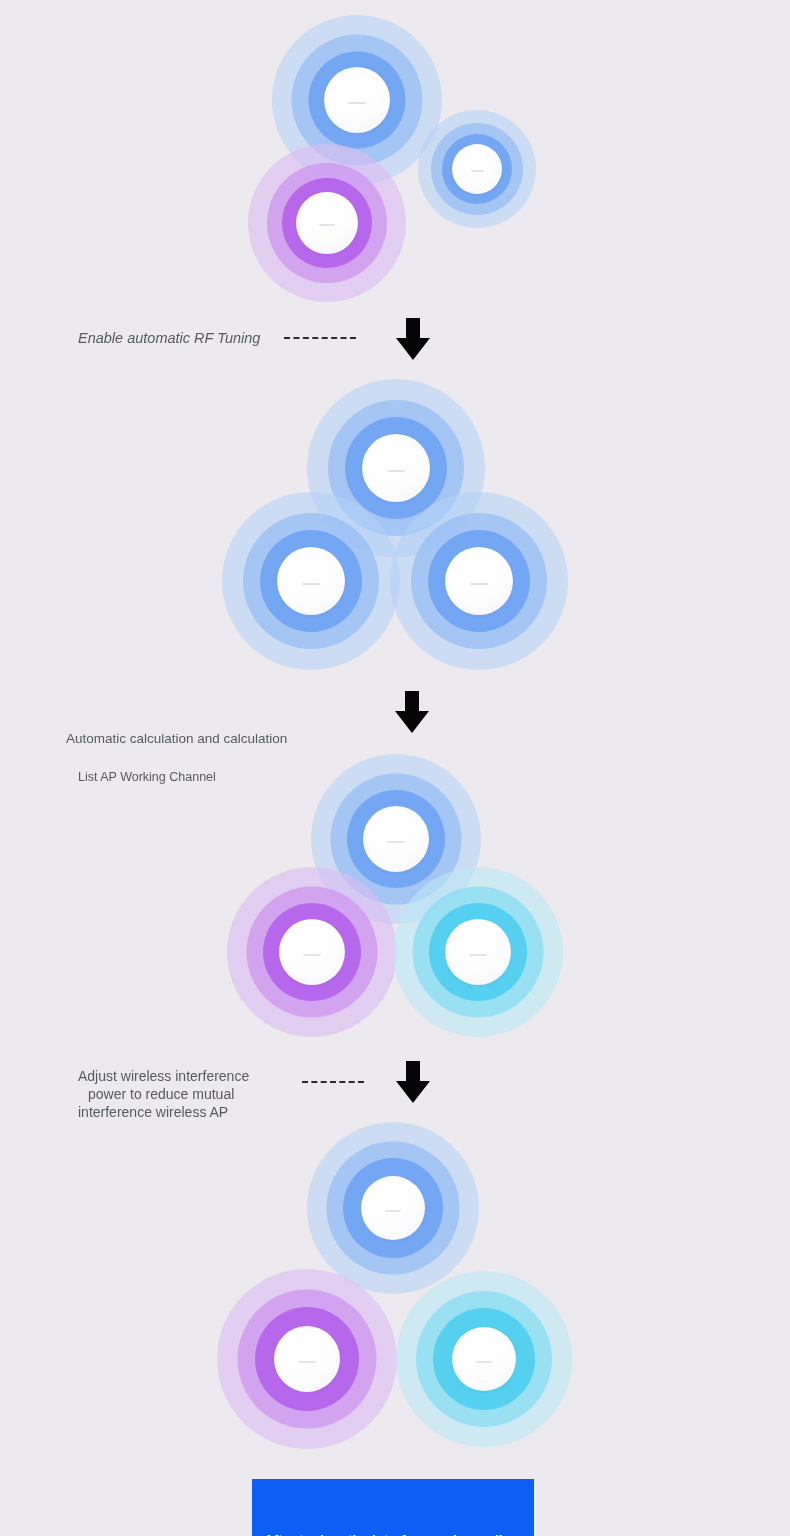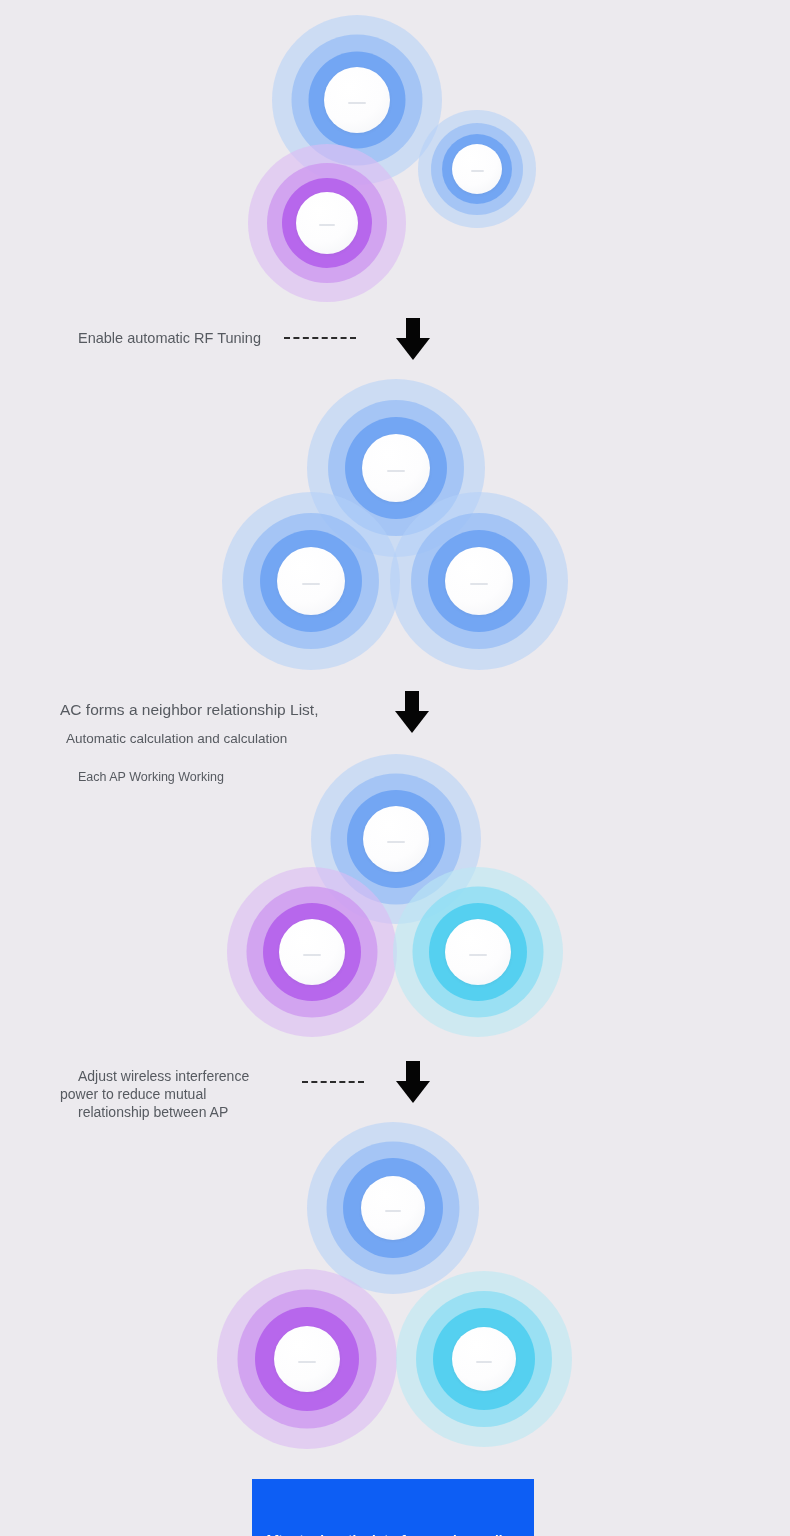--- a/index.html
+++ b/index.html
@@ -142,21 +142,21 @@
 
   <div class="ap c-purple" style="left:327px; top:223px; width:158px; height:158px;">
     <div class="ring r-outer" style="width:158px;height:158px;"></div>
     <div class="ring r-mid" style="width:120px;height:120px;"></div>
     <div class="ring r-inner" style="width:90px;height:90px;"></div>
     <div class="dome" style="width:62px;height:62px;">
       <div class="dome-mark"></div>
     </div>
   </div>
 
-  <div class="caption l1" style="left:78px; top:328px;">Enable automatic RF Tuning</div>
+  <div class="caption l1" style="left:78px; top:328px;font-style:italic;">Enable automatic RF Tuning</div>
   <div class="dashes" style="left:284px; top:337px; width:72px;"></div>
   <div class="arrow" style="left:393px; top:318px; width:40px; height:42px;">
     <div class="shaft" style="width:14px; height:22px;"></div>
     <div class="head" style="top:20px;"></div>
   </div>
 
   <div class="ap c-blue" style="left:396px; top:468px; width:178px; height:178px;">
     <div class="ring r-outer" style="width:178px;height:178px;"></div>
     <div class="ring r-mid" style="width:136px;height:136px;"></div>
     <div class="ring r-inner" style="width:102px;height:102px;"></div>
@@ -176,23 +176,22 @@
 
   <div class="ap c-blue" style="left:479px; top:581px; width:178px; height:178px;">
     <div class="ring r-outer" style="width:178px;height:178px;"></div>
     <div class="ring r-mid" style="width:136px;height:136px;"></div>
     <div class="ring r-inner" style="width:102px;height:102px;"></div>
     <div class="dome" style="width:68px;height:68px;">
       <div class="dome-mark"></div>
     </div>
   </div>
 
-  <div class="caption l2" style="left:60px; top:699px;">AC forms a neighbor relationship List,</div>
   <div class="caption l3" style="left:66px; top:729px;">Automatic calculation and calculation</div>
-  <div class="caption l4" style="left:78px; top:768px;">Each AP Working Working</div>
+  <div class="caption l4" style="left:78px; top:768px;">List AP Working Channel</div>
   <div class="arrow" style="left:392px; top:691px; width:40px; height:42px;">
     <div class="shaft" style="width:14px; height:22px;"></div>
     <div class="head" style="top:20px;"></div>
   </div>
 
   <div class="ap c-blue" style="left:396px; top:839px; width:170px; height:170px;">
     <div class="ring r-outer" style="width:170px;height:170px;"></div>
     <div class="ring r-mid" style="width:131px;height:131px;"></div>
     <div class="ring r-inner" style="width:98px;height:98px;"></div>
     <div class="dome" style="width:66px;height:66px;">
@@ -212,22 +211,22 @@
   <div class="ap c-cyan" style="left:478px; top:952px; width:170px; height:170px;">
     <div class="ring r-outer" style="width:170px;height:170px;"></div>
     <div class="ring r-mid" style="width:131px;height:131px;"></div>
     <div class="ring r-inner" style="width:98px;height:98px;"></div>
     <div class="dome" style="width:66px;height:66px;">
       <div class="dome-mark"></div>
     </div>
   </div>
 
   <div class="caption l5" style="left:78px; top:1066px;">Adjust wireless interference</div>
-  <div class="caption l5" style="left:60px; top:1084px;">power to reduce mutual</div>
-  <div class="caption l5" style="left:78px; top:1102px;">relationship between AP</div>
+  <div class="caption l5" style="left:88px; top:1084px;">power to reduce mutual</div>
+  <div class="caption l5" style="left:78px; top:1102px;">interference wireless AP</div>
   <div class="dashes" style="left:302px; top:1081px; width:62px;"></div>
   <div class="arrow" style="left:393px; top:1061px; width:40px; height:42px;">
     <div class="shaft" style="width:14px; height:22px;"></div>
     <div class="head" style="top:20px;"></div>
   </div>
 
   <div class="ap c-blue" style="left:393px; top:1208px; width:172px; height:172px;">
     <div class="ring r-outer" style="width:172px;height:172px;"></div>
     <div class="ring r-mid" style="width:133px;height:133px;"></div>
     <div class="ring r-inner" style="width:100px;height:100px;"></div>

